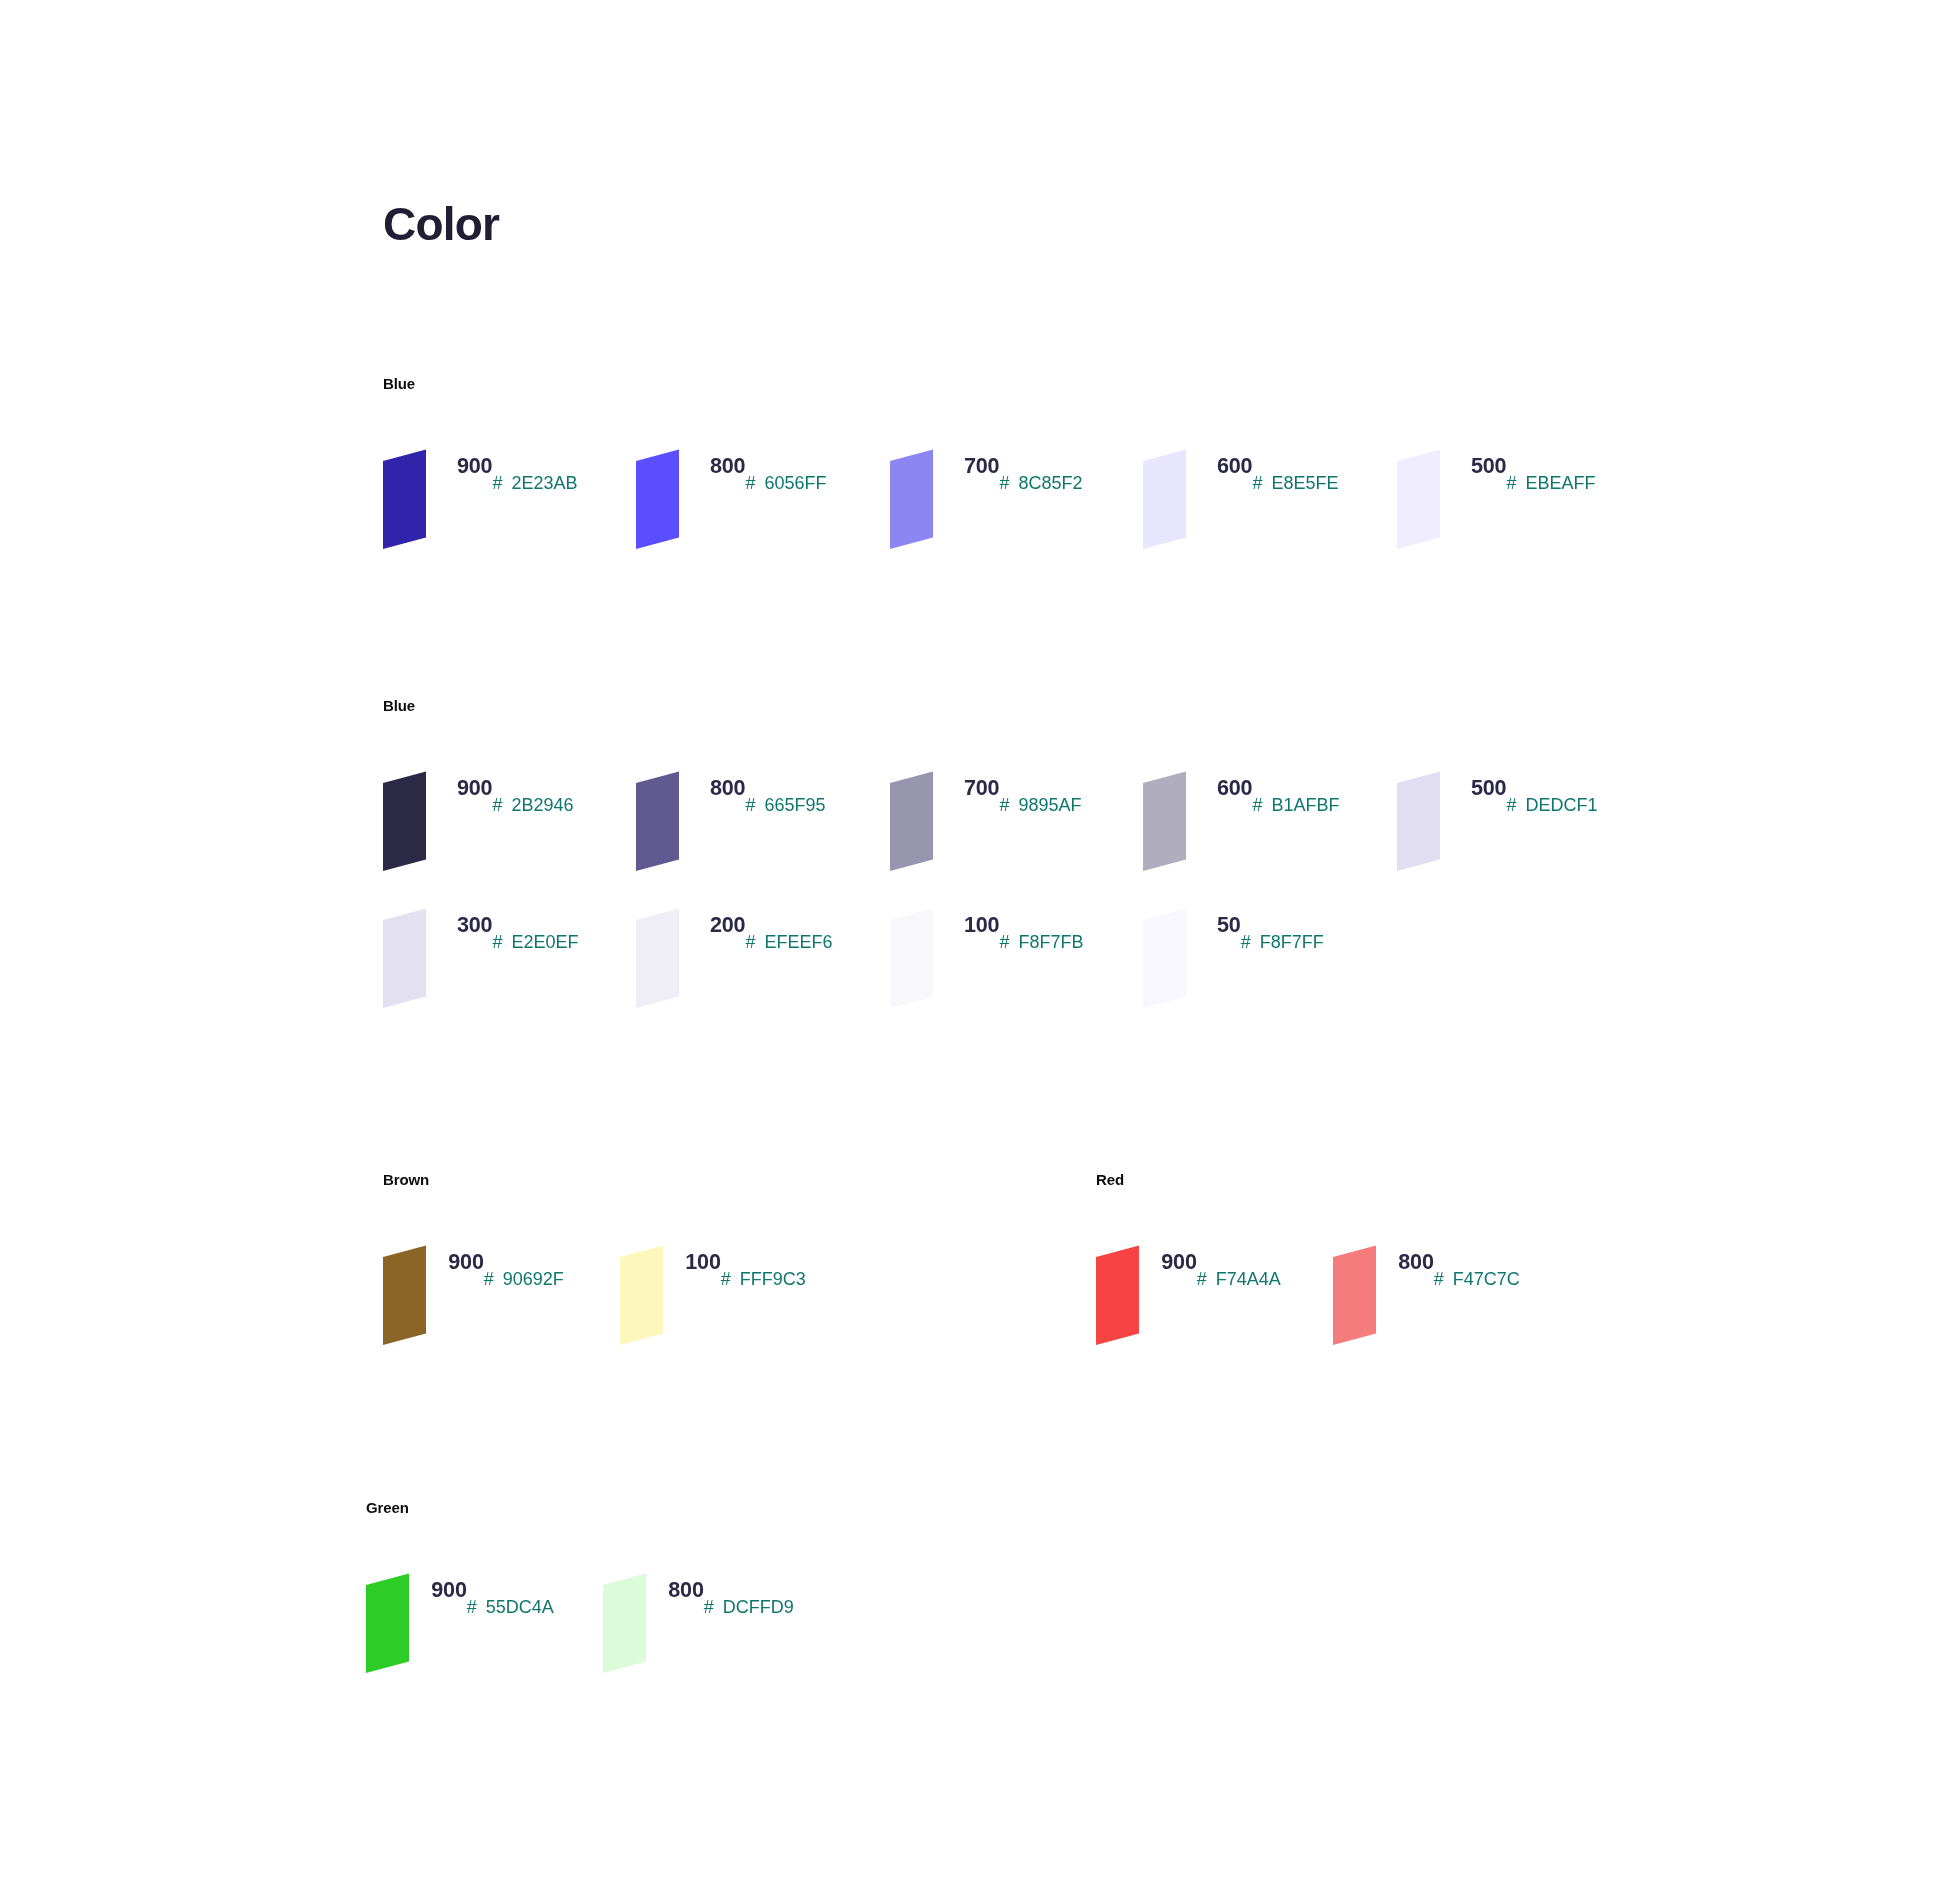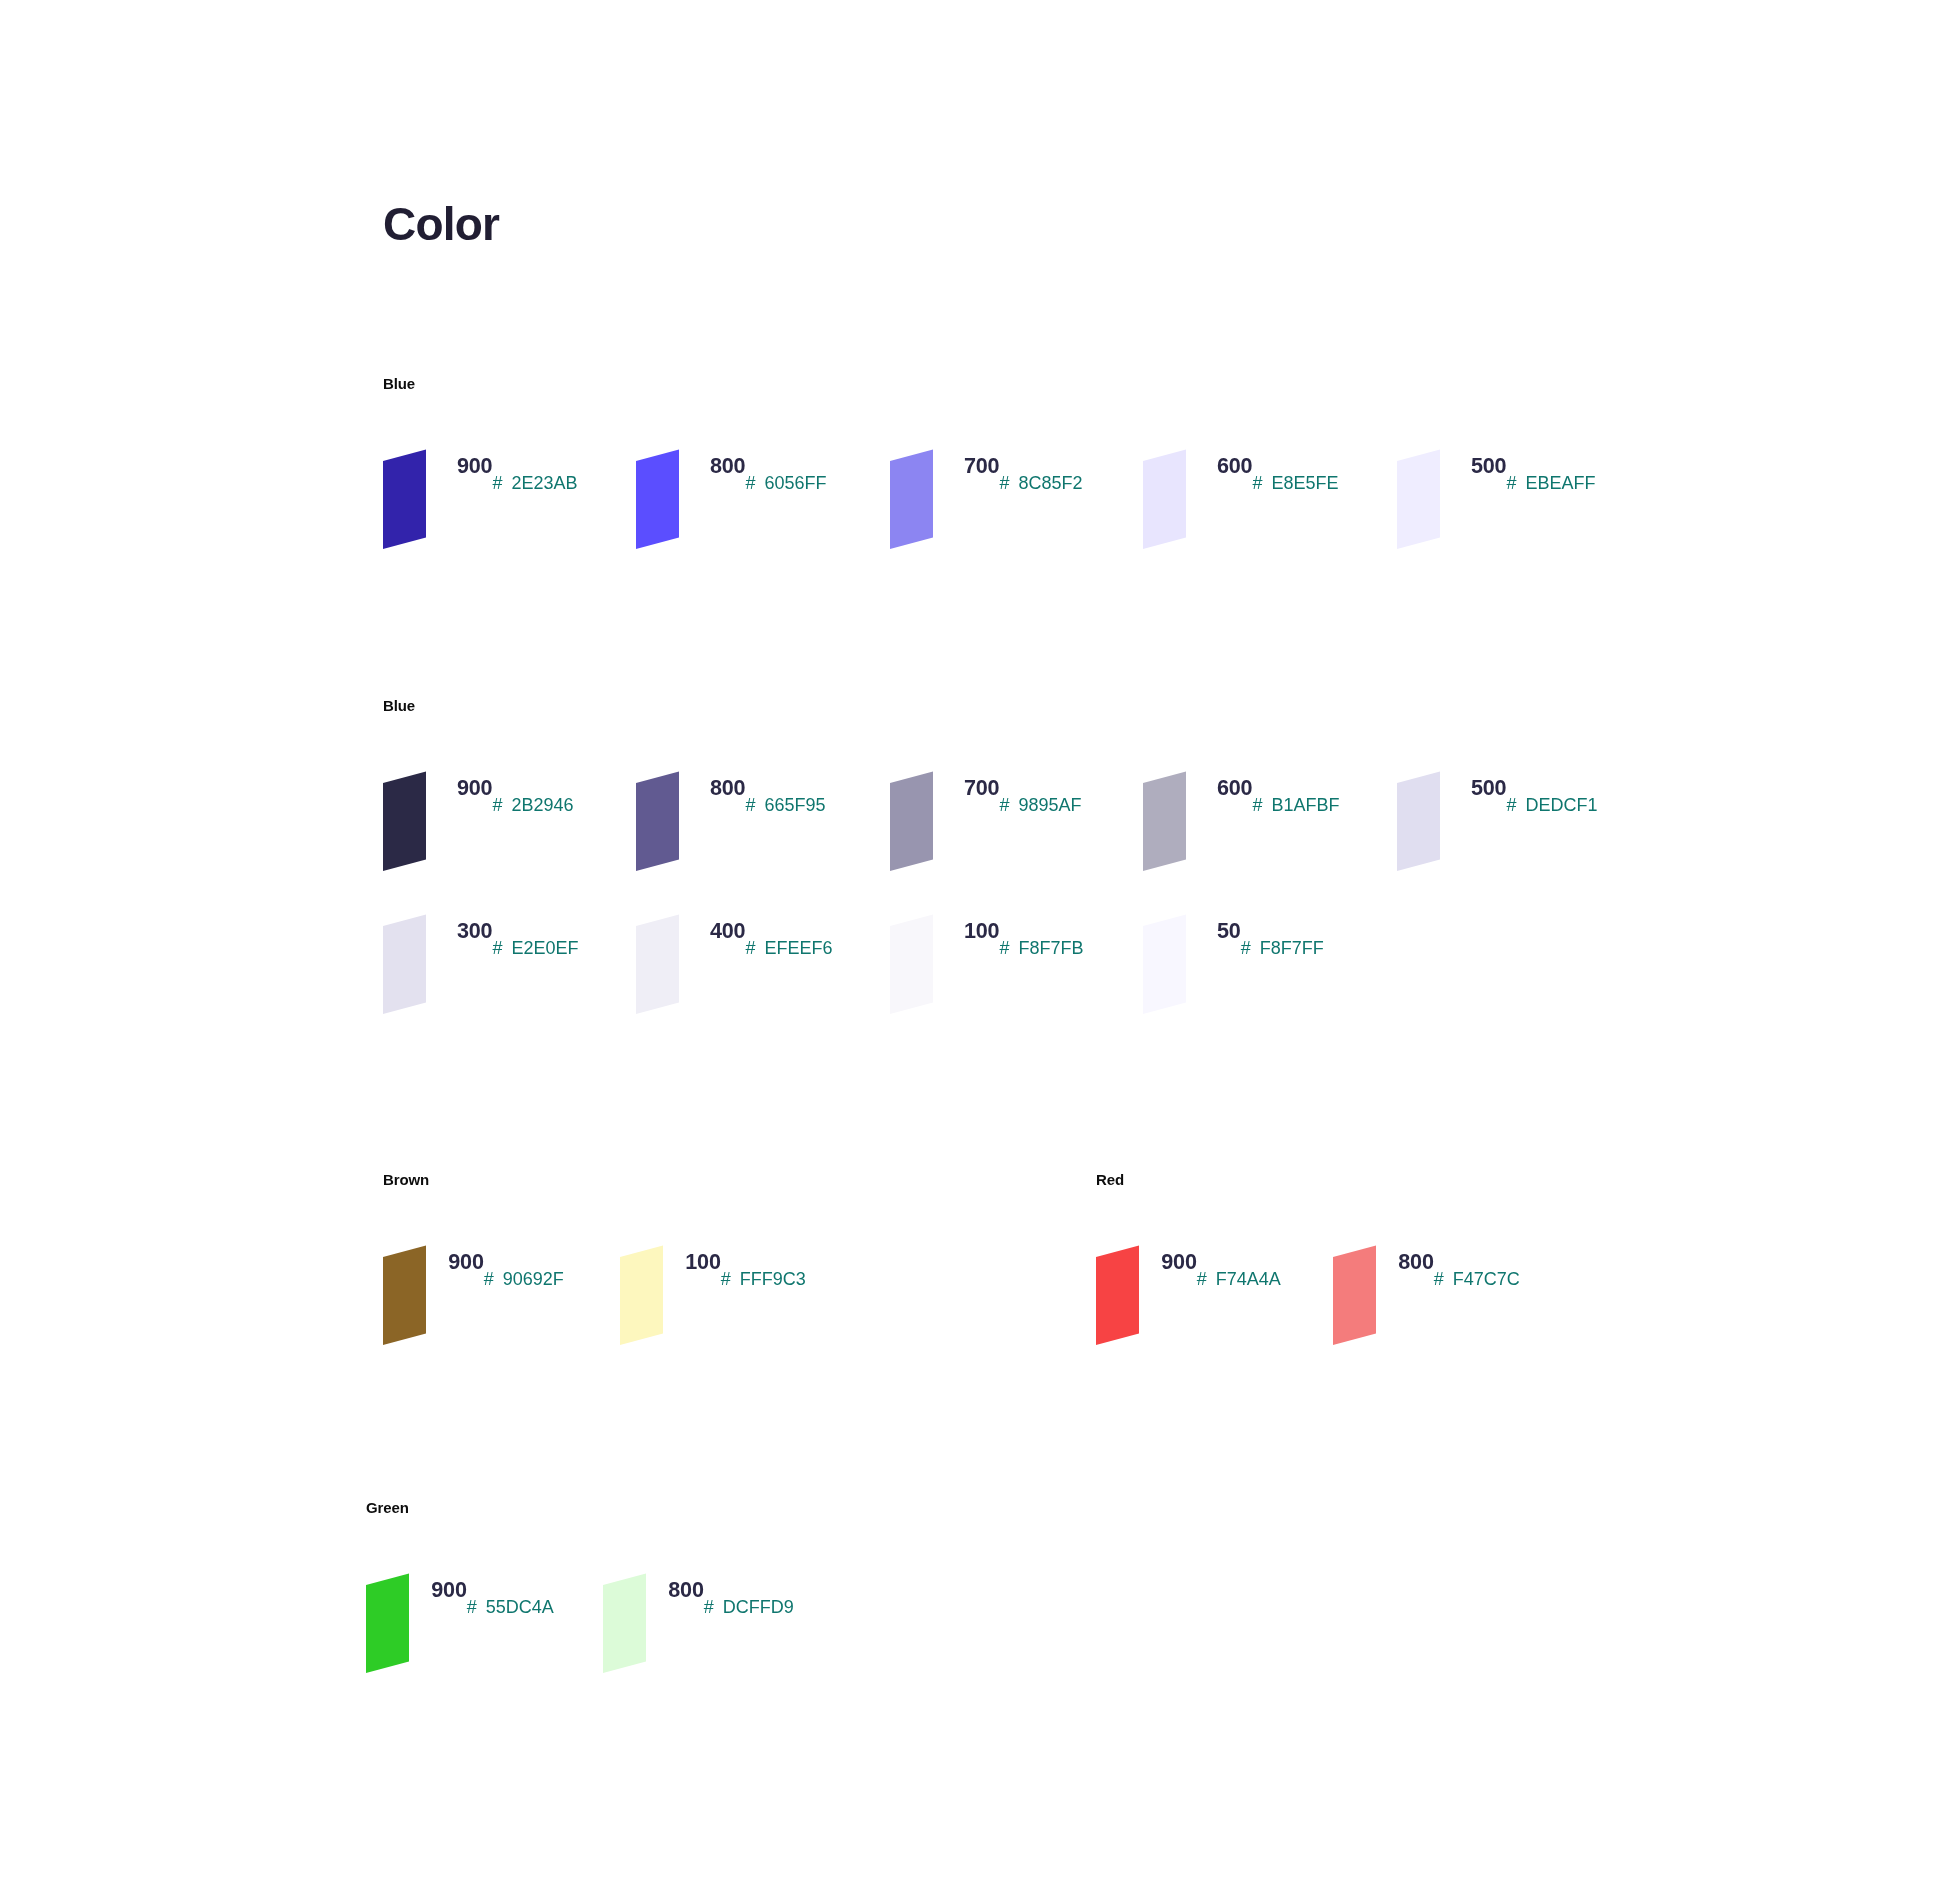--- a/index.html
+++ b/index.html
@@ -186,32 +186,32 @@
           </div>
         </div>
         <div class="swatch-item gap-wide" style="left: 1014px;">
           <div class="swatch-chip" style="background: rgb(224, 222, 240);"></div>
           <div class="swatch-meta">
             <div class="swatch-weight">500</div>
             <div class="swatch-hex"><span class="hash">#</span><span>DEDCF1</span></div>
           </div>
         </div>
       </div>
-    <div class="swatch-row" style="margin-top:24px;">
+    <div class="swatch-row" style="margin-top:18px;">
         <div class="swatch-item gap-wide" style="left: 0px;">
           <div class="swatch-chip" style="background: rgb(227, 225, 239);"></div>
           <div class="swatch-meta">
             <div class="swatch-weight">300</div>
             <div class="swatch-hex"><span class="hash">#</span><span>E2E0EF</span></div>
           </div>
         </div>
         <div class="swatch-item gap-wide" style="left: 253px;">
           <div class="swatch-chip" style="background: rgb(239, 238, 246);"></div>
           <div class="swatch-meta">
-            <div class="swatch-weight">400</div>
+            <div class="swatch-weight">200</div>
             <div class="swatch-hex"><span class="hash">#</span><span>EFEEF6</span></div>
           </div>
         </div>
         <div class="swatch-item gap-wide" style="left: 507px;">
           <div class="swatch-chip" style="background: rgb(248, 247, 251);"></div>
           <div class="swatch-meta">
             <div class="swatch-weight">100</div>
             <div class="swatch-hex"><span class="hash">#</span><span>F8F7FB</span></div>
           </div>
         </div>

